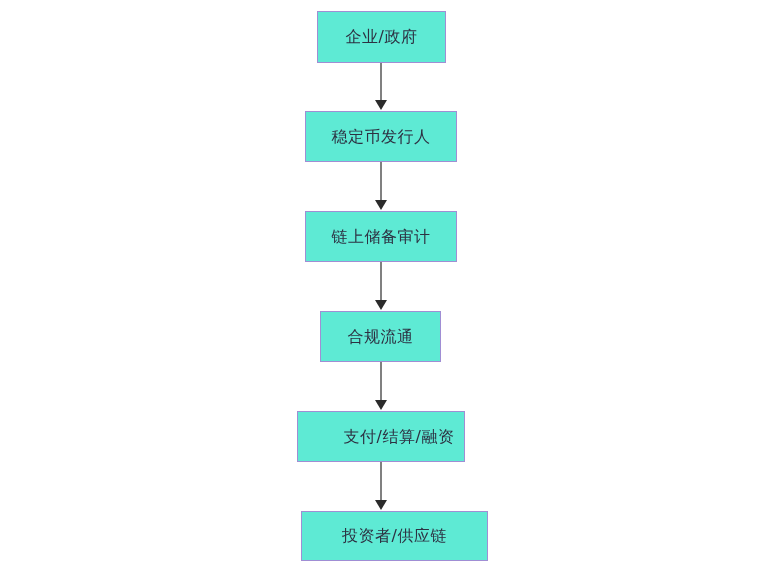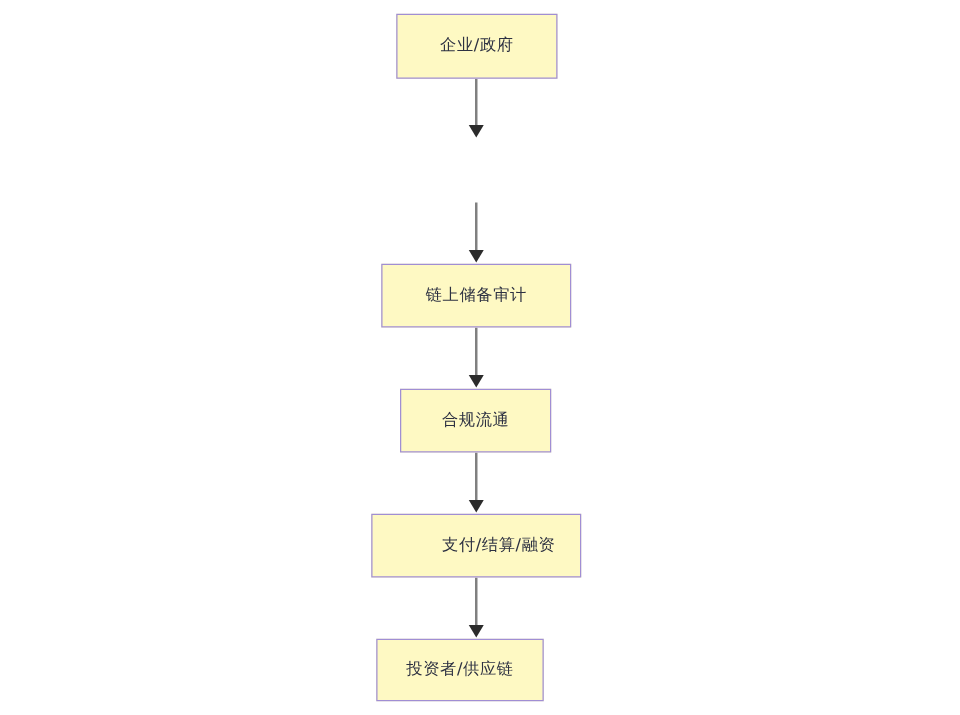--- a/index.html
+++ b/index.html
@@ -14,27 +14,27 @@
   #canvas {
     position: relative;
     width: 768px;
     height: 572px;
     background: #ffffff;
     overflow: hidden;
   }
   .flow-node {
     position: absolute;
     box-sizing: border-box;
-    background: #fef9c3;
+    background: #5eead4;
     border: 1.5px solid #a08ed4;
     display: flex;
     align-items: center;
     justify-content: center;
     color: #2d3142;
-    font-size: 13px;
+    font-size: 16px;
     line-height: 1.2;
     letter-spacing: 0.5px;
     white-space: nowrap;
     font-family: "DejaVu Sans", "Liberation Sans", sans-serif;
   }
   .flow-node-label {
     display: block;
   }
   .connector {
     position: absolute;
@@ -77,30 +77,33 @@
 
   <svg class="connector" style="left:371px; top:462px;" width="20" height="49" viewBox="0 0 20 49">
     <line class="connector-line" x1="10" y1="0" x2="10" y2="40"></line>
     <polygon class="connector-head" points="4,38 16,38 10,48"></polygon>
   </svg>
 
   <div class="flow-node" style="left:317px; top:11px; width:129px; height:52px;">
     <span class="flow-node-label">企业/政府</span>
   </div>
 
+  <div class="flow-node" style="left:305px; top:111px; width:152px; height:51px;">
+    <span class="flow-node-label">稳定币发行人</span>
+  </div>
 
   <div class="flow-node" style="left:320px; top:311px; width:121px; height:51px;">
     <span class="flow-node-label">合规流通</span>
   </div>
 
   <div class="flow-node" style="left:305px; top:211px; width:152px; height:51px;">
     <span class="flow-node-label">链上储备审计</span>
   </div>
 
   <div class="flow-node" style="left:297px; top:411px; width:168px; height:51px;padding-left:36px;">
     <span class="flow-node-label">支付/结算/融资</span>
   </div>
 
-  <div class="flow-node" style="left:301px; top:511px; width:134px; height:50px;">
+  <div class="flow-node" style="left:301px; top:511px; width:187px; height:50px;">
     <span class="flow-node-label">投资者/供应链</span>
   </div>
 
 </div>
 
 </body></html>

